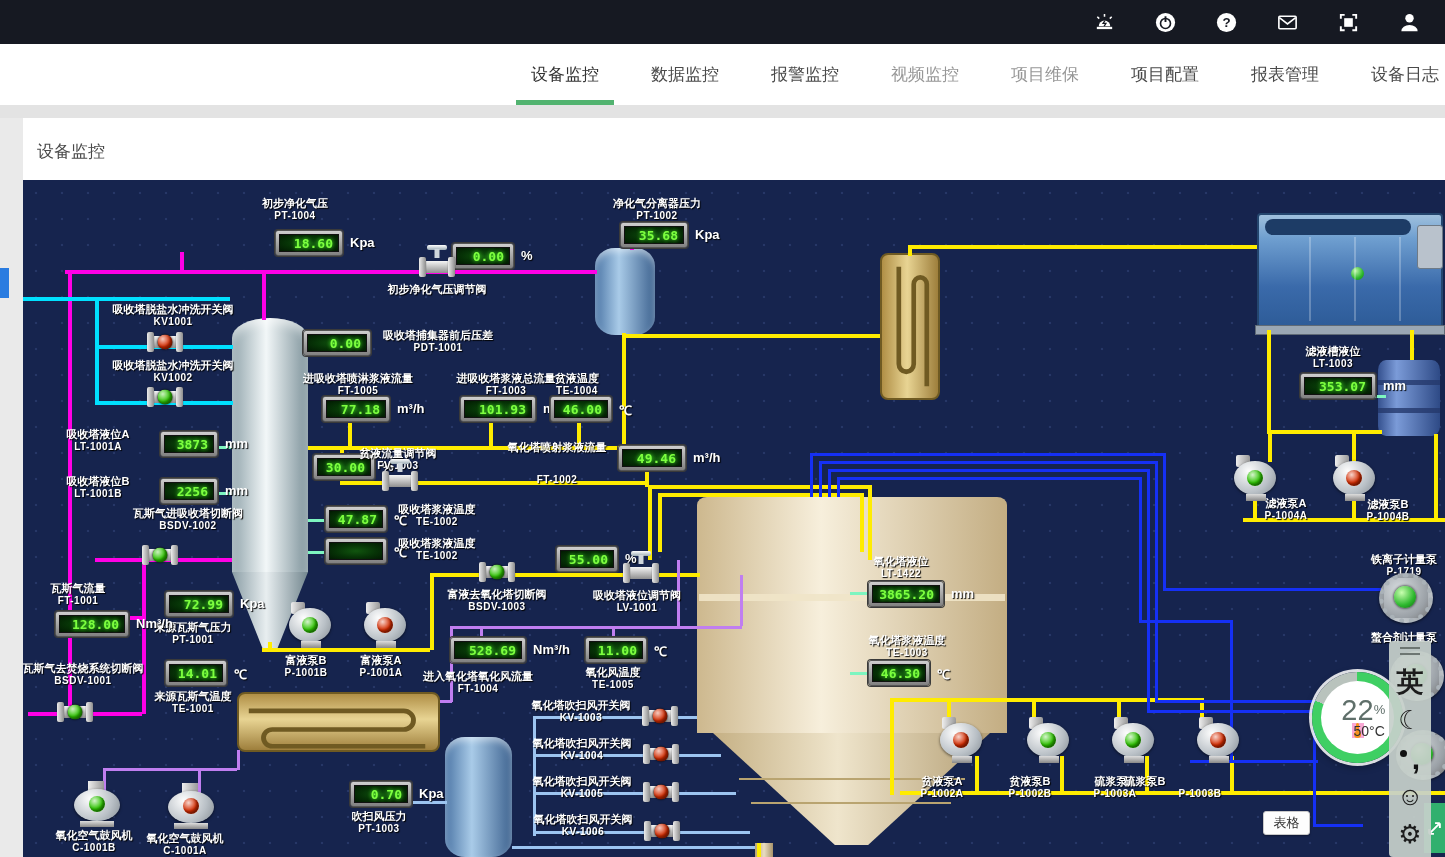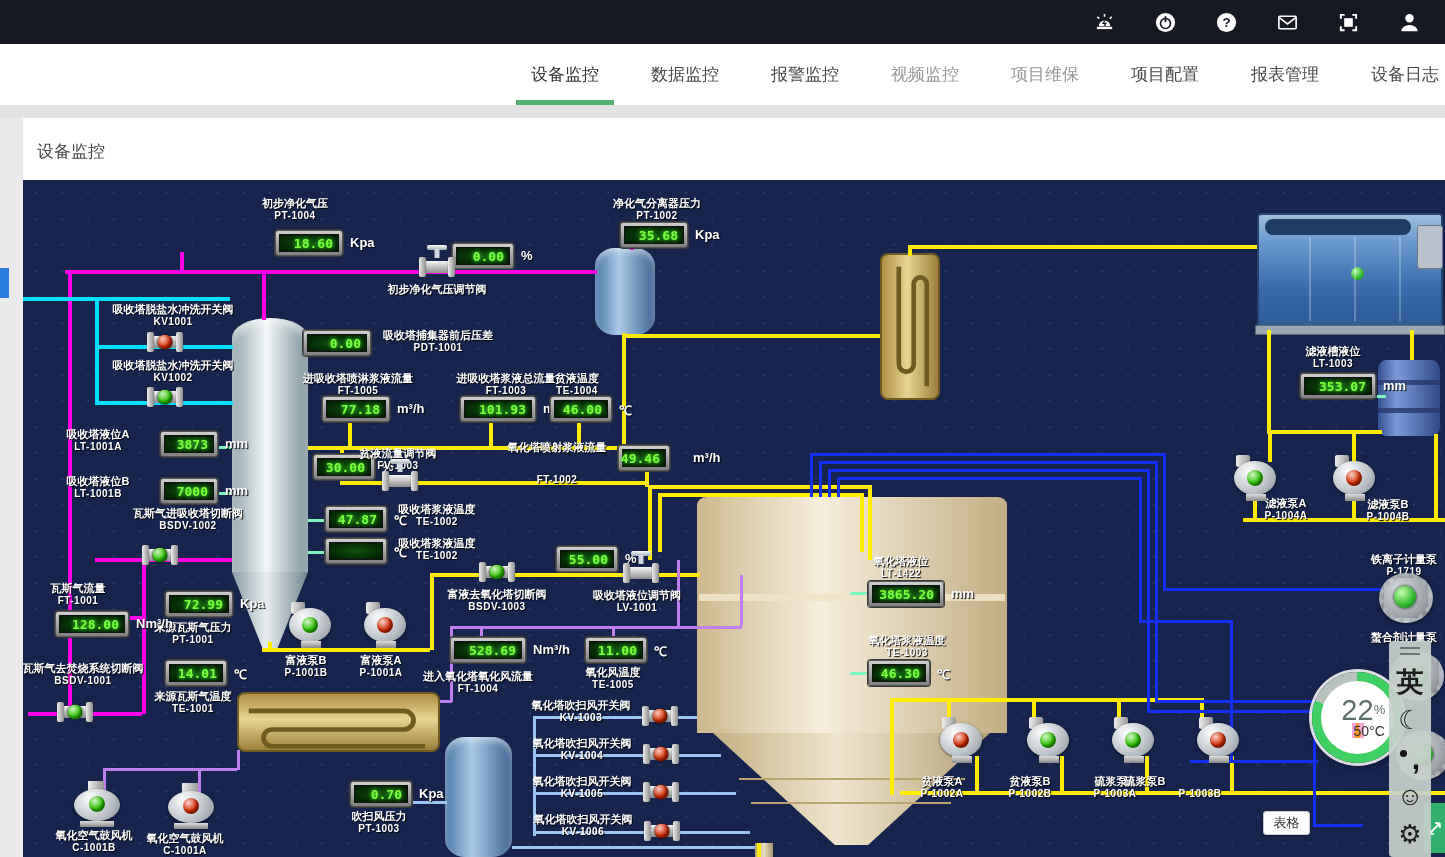--- a/index.html
+++ b/index.html
@@ -357,21 +357,21 @@
       <div class="gauge" style="left: 137px; top: 251px; width: 58px;">
         <div class="lcd">
           <span>3873</span>
         </div>
       </div>
       <div class="unit" style="left: 202px; top: 256px;">mm</div>
       <div class="slab" style="left: 75px; top: 247px;">吸收塔液位A</div>
       <div class="slab tag" style="left: 75px; top: 261px;">LT-1001A</div>
       <div class="gauge" style="left: 137px; top: 298px; width: 58px;">
         <div class="lcd">
-          <span>7000</span>
+          <span>2256</span>
         </div>
       </div>
       <div class="unit" style="left: 202px; top: 303px;">mm</div>
       <div class="slab" style="left: 75px; top: 294px;">吸收塔液位B</div>
       <div class="slab tag" style="left: 75px; top: 308px;">LT-1001B</div>
       <div class="gauge" style="left: 290px; top: 274px; width: 62px;">
         <div class="lcd">
           <span>30.00</span>
         </div>
       </div>
@@ -431,21 +431,21 @@
       <div class="slab" style="left: 455px; top: 489px;">进入氧化塔氧化风流量</div>
       <div class="slab tag" style="left: 455px; top: 503px;">FT-1004</div>
       <div class="gauge" style="left: 562px; top: 457px; width: 62px;">
         <div class="lcd">
           <span>11.00</span>
         </div>
       </div>
       <div class="unit" style="left: 631px; top: 462px;">℃</div>
       <div class="slab" style="left: 590px; top: 485px;">氧化风温度</div>
       <div class="slab tag" style="left: 590px; top: 499px;">TE-1005</div>
-      <div class="gauge" style="left: 595px; top: 265px; width: 52px;">
+      <div class="gauge" style="left: 595px; top: 265px; width: 68px;">
         <div class="lcd">
           <span>49.46</span>
         </div>
       </div>
       <div class="unit" style="left: 670px; top: 270px;">m³/h</div>
       <div class="slab" style="left: 534px; top: 260px;">氧化塔喷射浆液流量</div>
       <div class="slab tag" style="left: 534px; top: 274px; margin-top: 20px;">FT-1002</div>
       <div class="gauge" style="left: 845px; top: 401px; width: 76px;">
         <div class="lcd">
           <span>3865.20</span>

